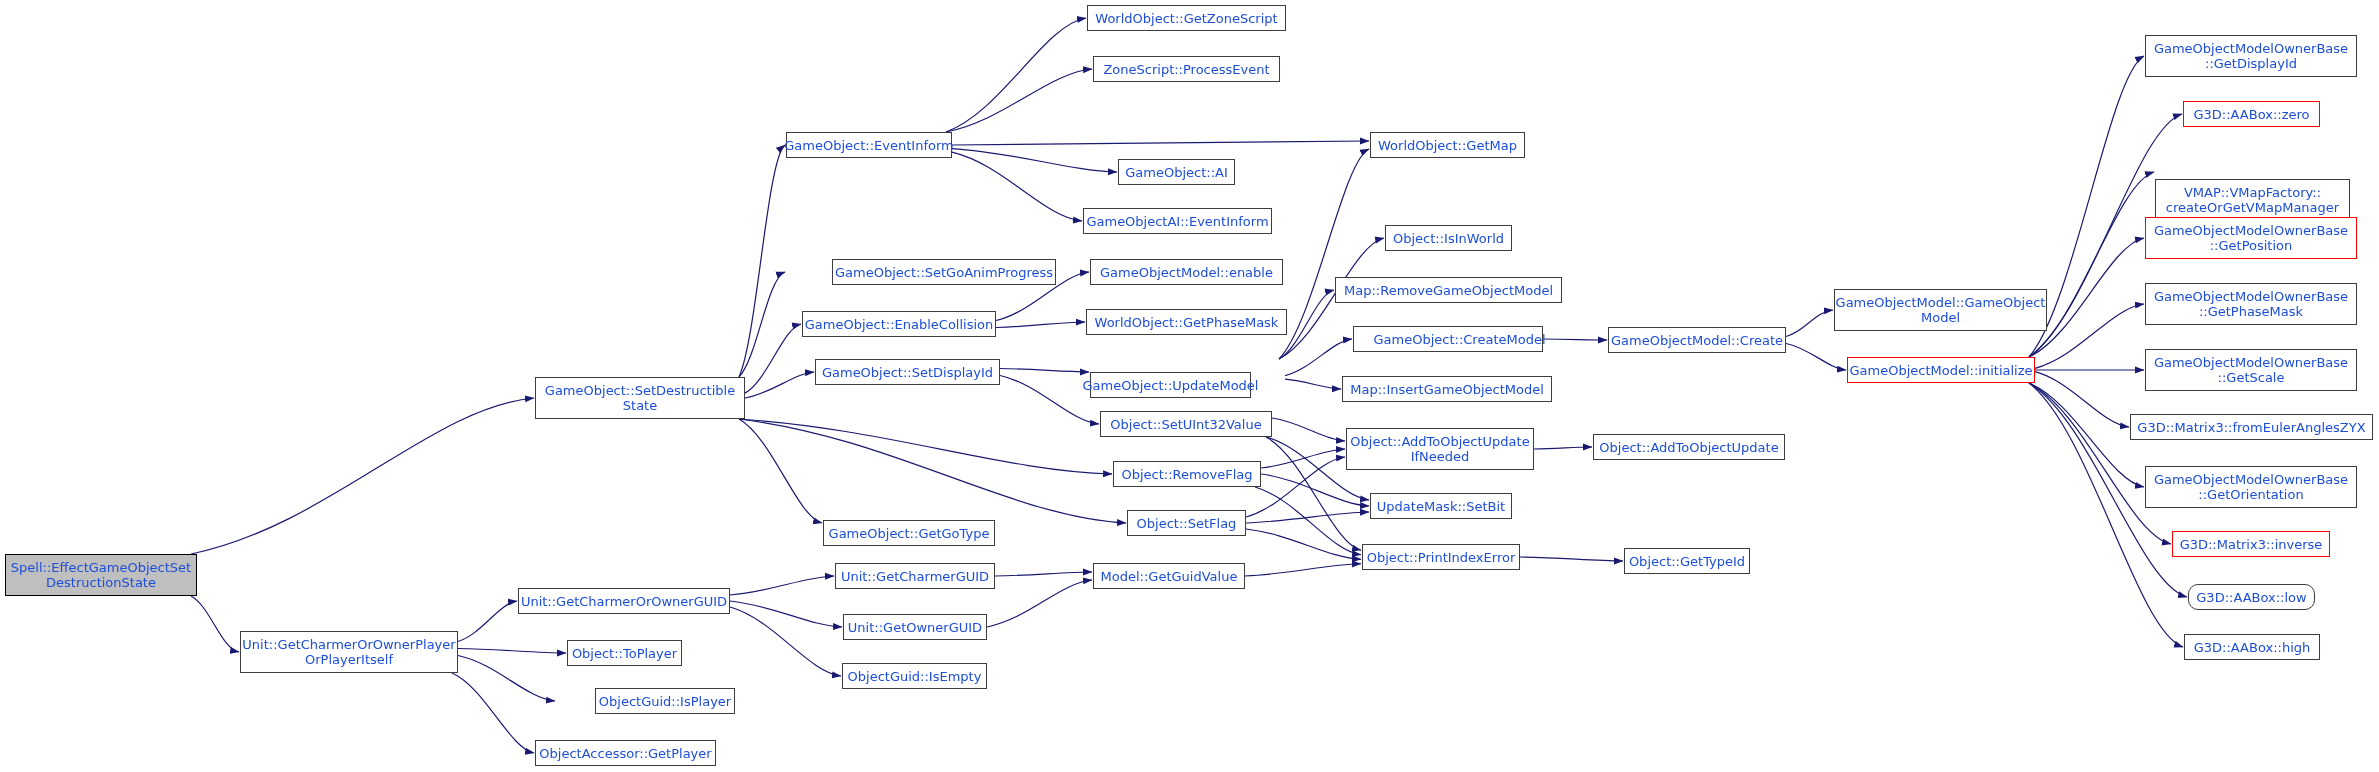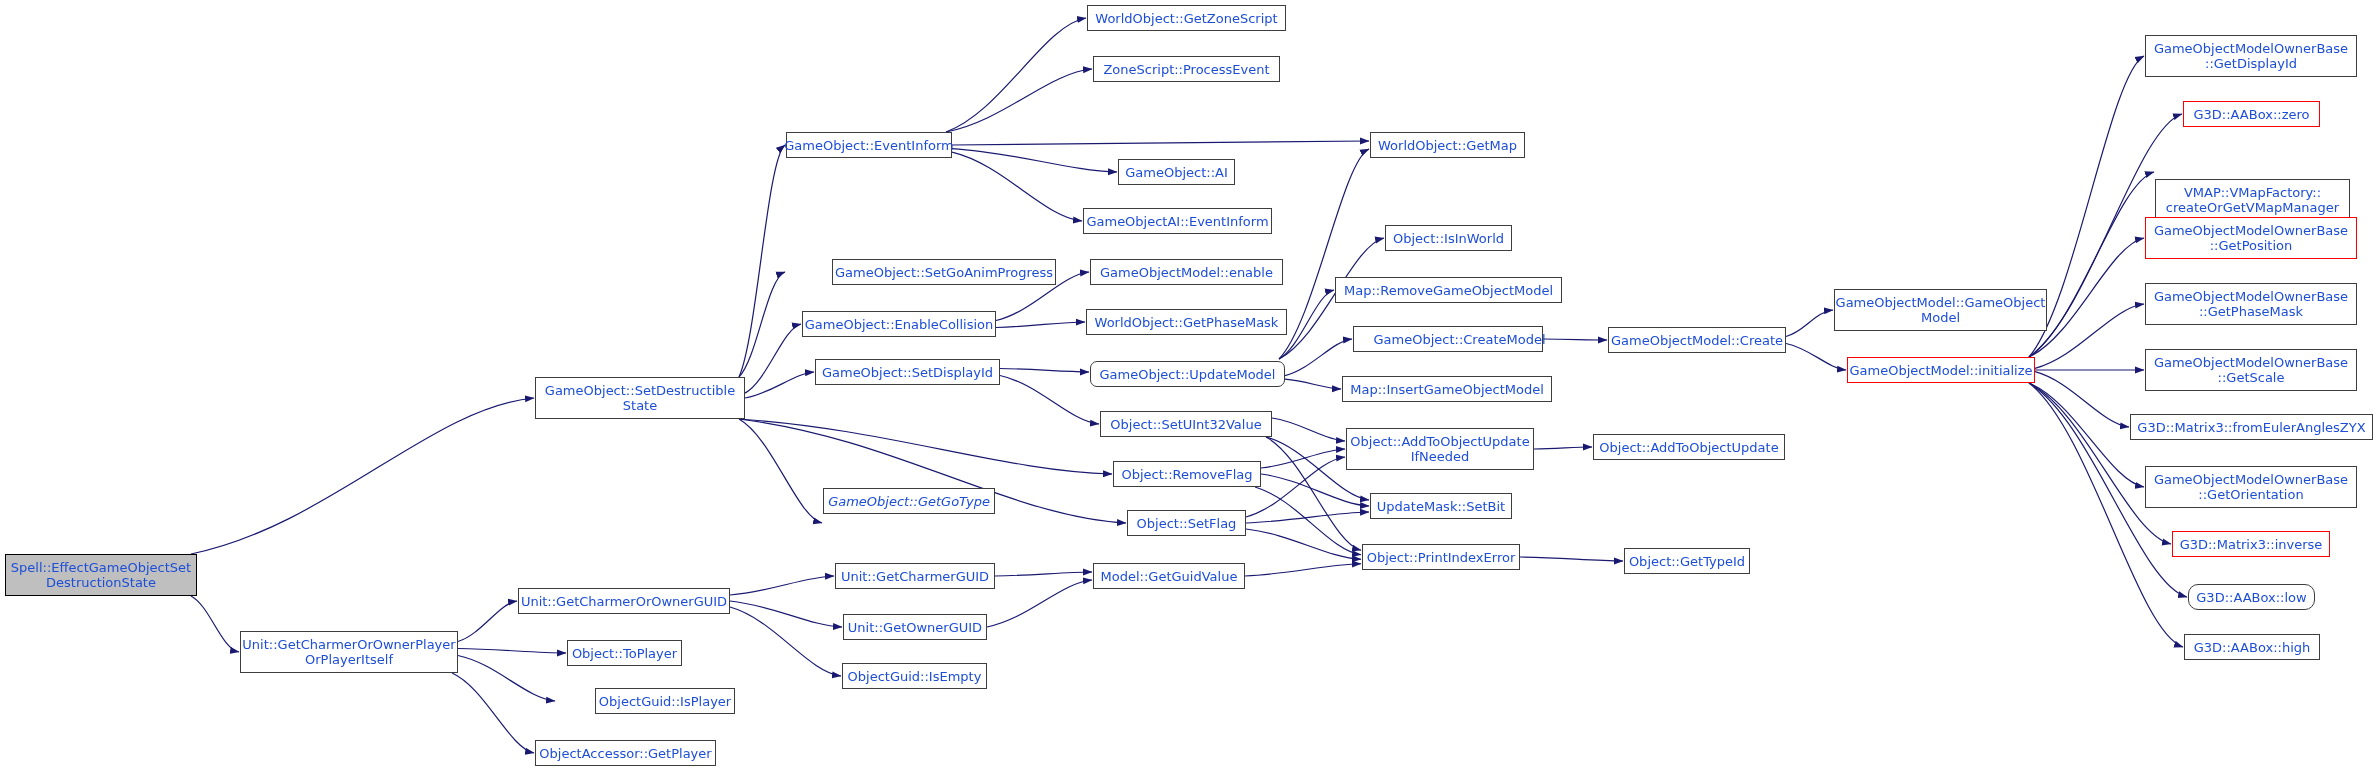--- a/index.html
+++ b/index.html
@@ -127,21 +127,21 @@
       </div>
       <div class="node" style="left: 786px; top: 259px; width: 224px; height: 26px; margin-left: 46px;">
         <div class="line">GameObject::SetGoAnimProgress</div>
       </div>
       <div class="node" style="left: 802px; top: 311px; width: 194px; height: 26px;">
         <div class="line">GameObject::EnableCollision</div>
       </div>
       <div class="node" style="left: 815px; top: 359px; width: 185px; height: 26px;">
         <div class="line">GameObject::SetDisplayId</div>
       </div>
-      <div class="node" style="left: 823px; top: 488px; width: 172px; height: 26px; font-style: italic;">
+      <div class="node" style="left: 823px; top: 520px; width: 172px; height: 26px;">
         <div class="line">GameObject::GetGoType</div>
       </div>
       <div class="node" style="left: 835px; top: 563px; width: 160px; height: 26px;">
         <div class="line">Unit::GetCharmerGUID</div>
       </div>
       <div class="node" style="left: 843px; top: 614px; width: 144px; height: 26px;">
         <div class="line">Unit::GetOwnerGUID</div>
       </div>
       <div class="node" style="left: 842px; top: 663px; width: 145px; height: 26px;">
         <div class="line">ObjectGuid::IsEmpty</div>
@@ -169,21 +169,21 @@
       </div>
       <div class="node" style="left: 1083px; top: 208px; width: 189px; height: 26px;">
         <div class="line">GameObjectAI::EventInform</div>
       </div>
       <div class="node" style="left: 1090px; top: 259px; width: 193px; height: 26px;">
         <div class="line">GameObjectModel::enable</div>
       </div>
       <div class="node" style="left: 1086px; top: 309px; width: 201px; height: 26px;">
         <div class="line">WorldObject::GetPhaseMask</div>
       </div>
-      <div class="node" style="left: 1090px; top: 361px; width: 195px; height: 26px; border-radius: 7px;">
+      <div class="node" style="left: 1090px; top: 372px; width: 161px; height: 26px;">
         <div class="line">GameObject::UpdateModel</div>
       </div>
       <div class="node" style="left: 1100px; top: 411px; width: 172px; height: 26px;">
         <div class="line">Object::SetUInt32Value</div>
       </div>
       <div class="node" style="left: 1113px; top: 461px; width: 148px; height: 26px;">
         <div class="line">Object::RemoveFlag</div>
       </div>
       <div class="node" style="left: 1127px; top: 510px; width: 119px; height: 26px;">
         <div class="line">Object::SetFlag</div>

